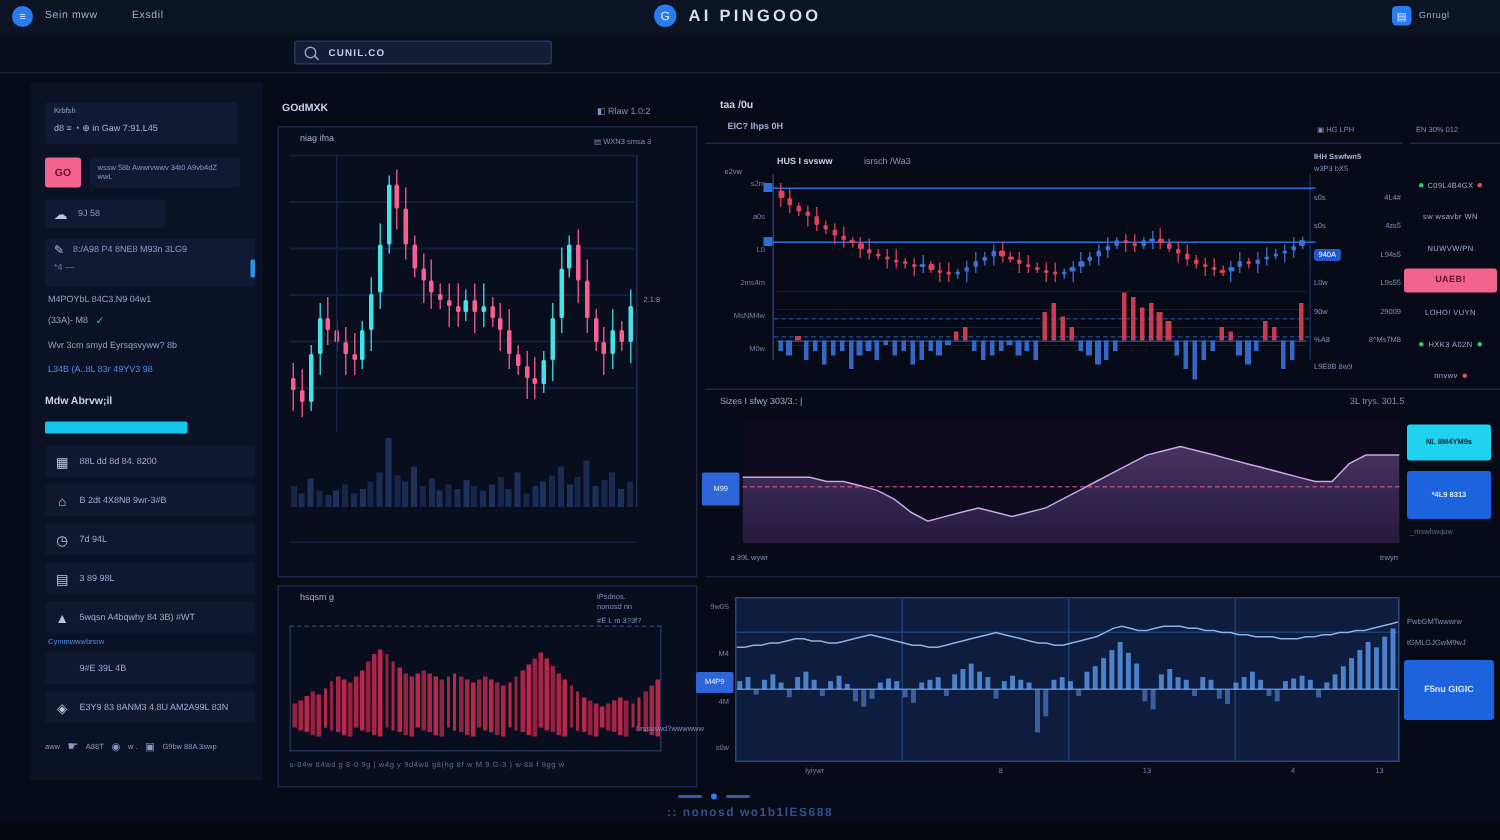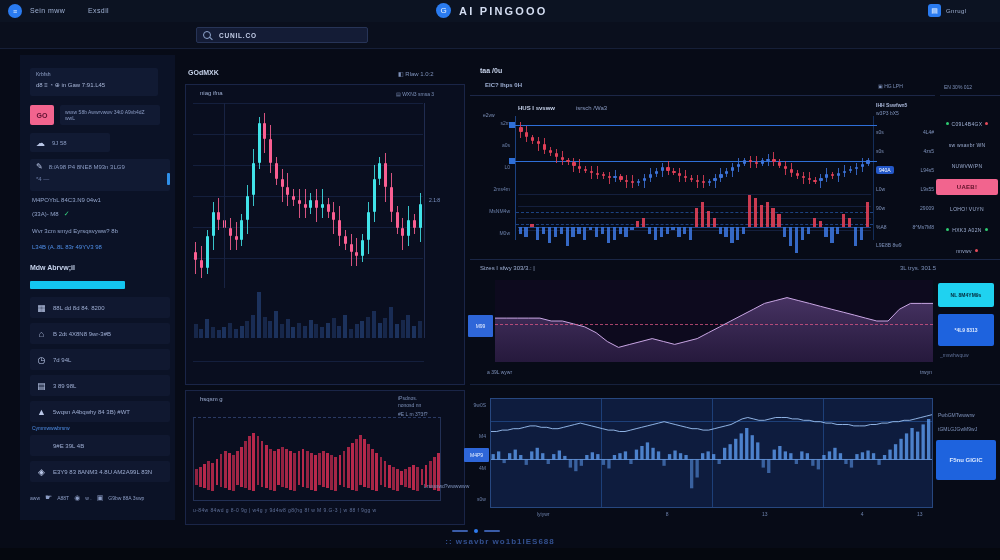--- a/index.html
+++ b/index.html
@@ -756,15 +756,15 @@
       <div style="position: absolute; left: 274.66px; top: 0px; font-size: 5px; color: rgb(109, 130, 172); transform: translateX(-50%);">13</div>
       <div style="position: absolute; left: 372.12px; top: 0px; font-size: 5px; color: rgb(109, 130, 172); transform: translateX(-50%);">4</div>
       <div style="position: absolute; left: 429.71px; top: 0px; font-size: 5px; color: rgb(109, 130, 172); transform: translateX(-50%);">13</div>
     </div>
 
   <div class="abs" style="left:452px;top:529px;display:flex;align-items:center;gap:6px;">
     <span class="foot-dash"></span>
     <span class="foot-dot"></span>
     <span class="foot-dash"></span>
   </div>
-  <div class="abs" style="left:0;top:537px;width:1000px;text-align:center;color:#33508f;font-size:8px;font-weight:bold;letter-spacing:1px;">:: wsavbr wo1b1lES688</div>
+  <div class="abs" style="left:0;top:537px;width:1000px;text-align:center;color:#33508f;font-size:8px;font-weight:bold;letter-spacing:1px;">:: nonosd wo1b1lES688</div>
   <div class="abs bottom-strip"></div>
 </div>
 
 </body></html>

